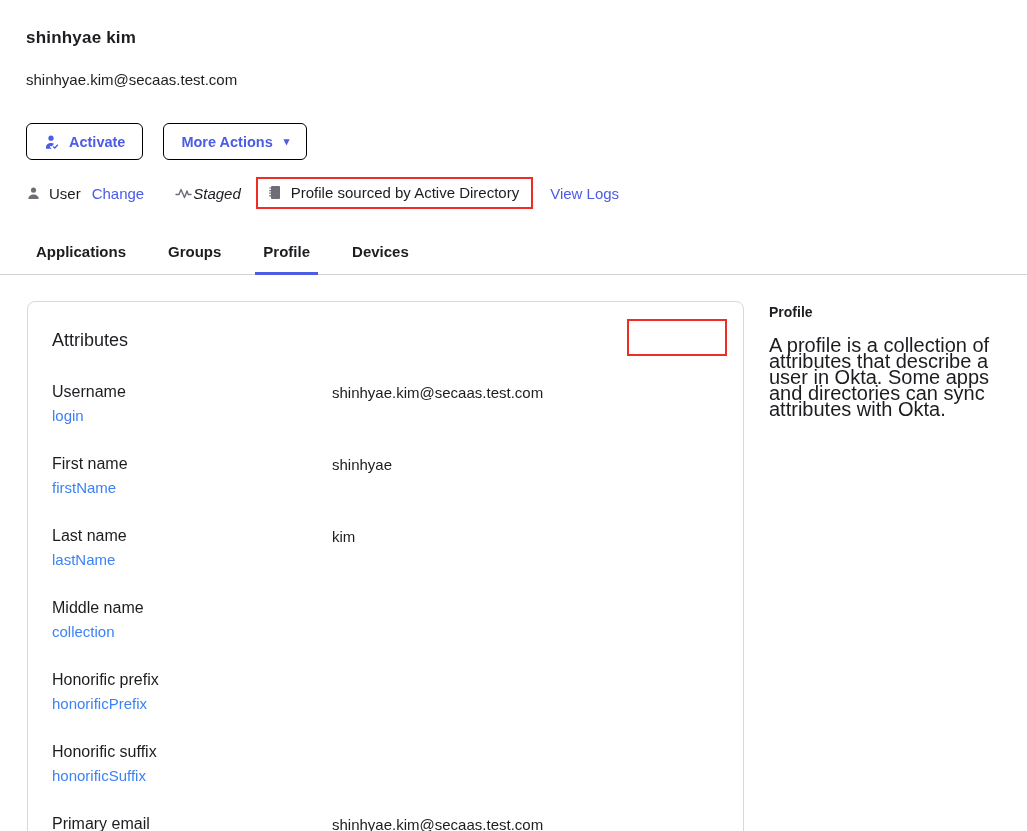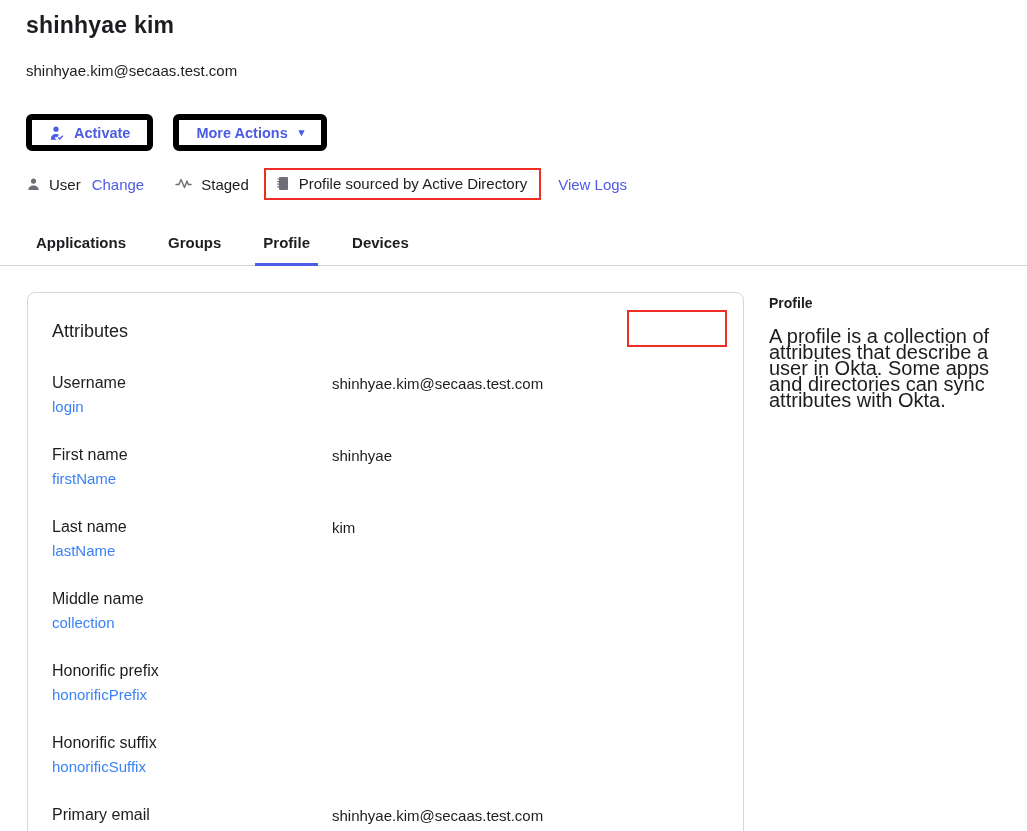--- a/index.html
+++ b/index.html
@@ -6,41 +6,41 @@
   html, body { width: 1027px; height: 831px; overflow: hidden; }
   body {
     font-family: "Liberation Sans", sans-serif;
     background: #ffffff;
     color: #1d1d21;
     position: relative;
   }
   .pad { padding-left: 26px; padding-right: 26px; }
 
   
-  .page-title { font-size: 23px; font-weight: 700; letter-spacing: .2px; padding-top: 12px; }
+  .page-title { font-size: 17px; font-weight: 700; letter-spacing: .2px; padding-top: 12px; margin-top: 16px; }
   .page-email { font-size: 15px; margin-top: 23px; }
 
   
   .actions-row { display: flex; gap: 20px; margin-top: 35px; }
   .btn {
     display: inline-flex; align-items: center; gap: 9px;
-    background: #fff; border: 6px solid #000000; border-radius: 6px;
+    background: #fff; border: 1px solid #000000; border-radius: 6px;
     color: #4c5ce4; font-weight: 700; font-size: 14.5px;
     padding: 9px 17px; height: 37px; cursor: pointer;
     font-family: "Liberation Sans", sans-serif;
   }
   .btn .caret { font-size: 11px; margin-left: 2px; }
 
   
   .status-row { display: flex; align-items: center; margin-top: 17px; font-size: 15px; }
   .status-row .icon { display: inline-flex; align-items: center; }
   .link { color: #4c5ce4; text-decoration: none; cursor: pointer; }
   .status-user-label { margin-left: 8px; }
   .status-change { margin-left: 11px; }
-  .status-staged-group { margin-left: 31px; display: flex; align-items: flex-start; gap: 9px; }
+  .status-staged-group { margin-left: 31px; display: flex; align-items: center; gap: 1px; font-style: italic; }
   .annotation-box {
     margin-left: 15px; display: flex; gap: 10px;
     border: 2px solid #ee2e24; padding: 5px 12px 6px 10px;
   }
   .status-viewlogs { margin-left: 17px; }
 
   
   .tabbar {
     margin-top: 25px; border-bottom: 1px solid #d2d2d7;
     display: flex; gap: 26px; padding-left: 28px; width: 1027px;

